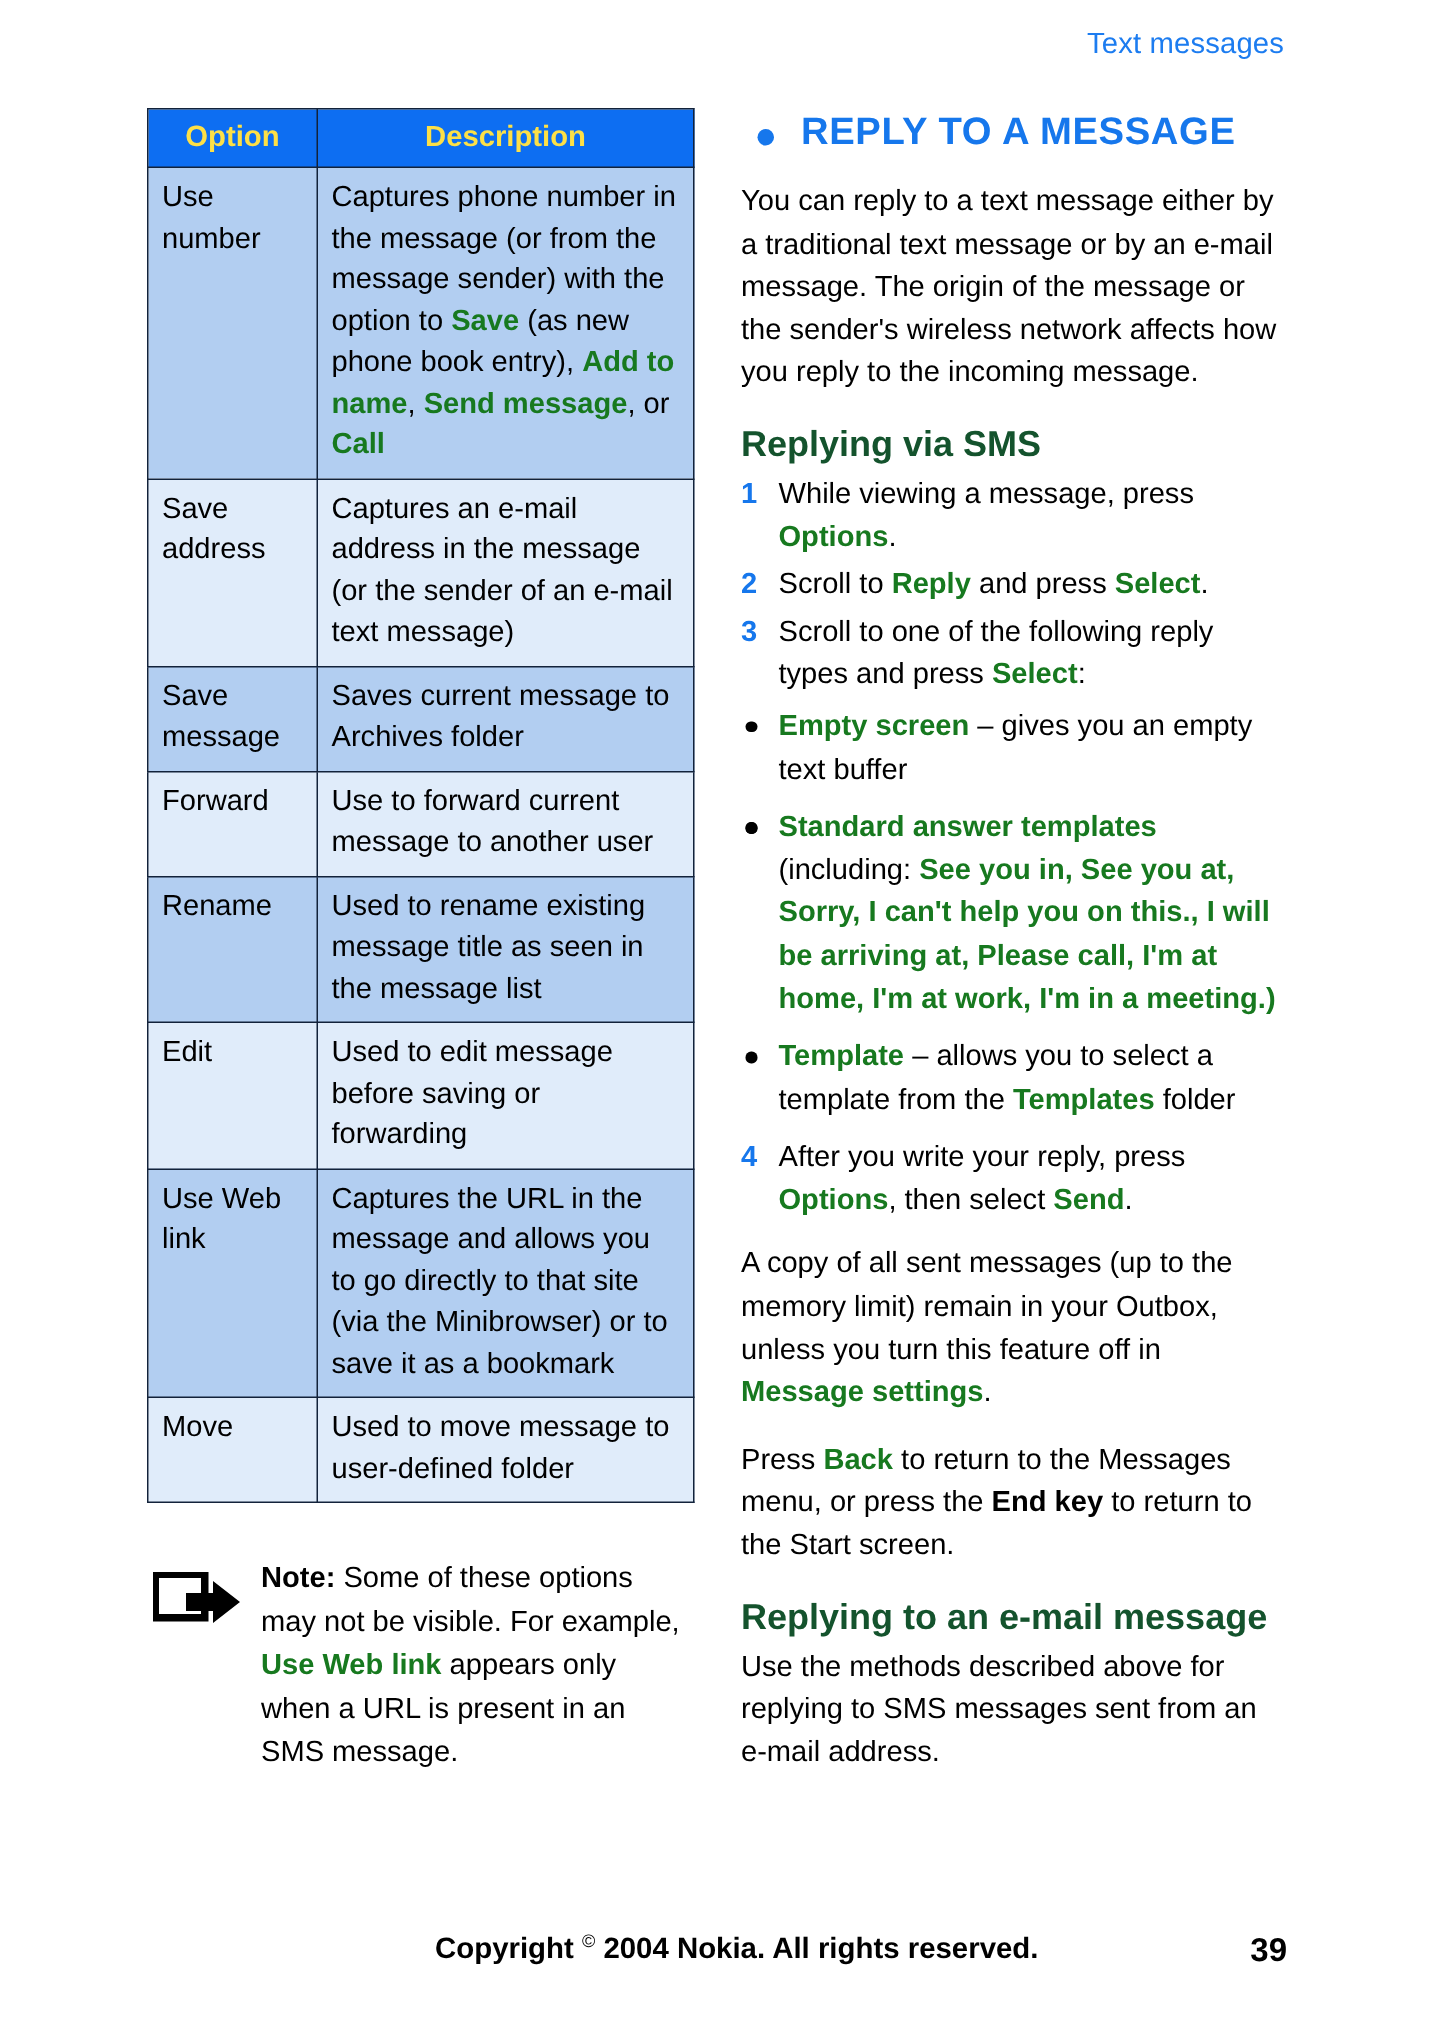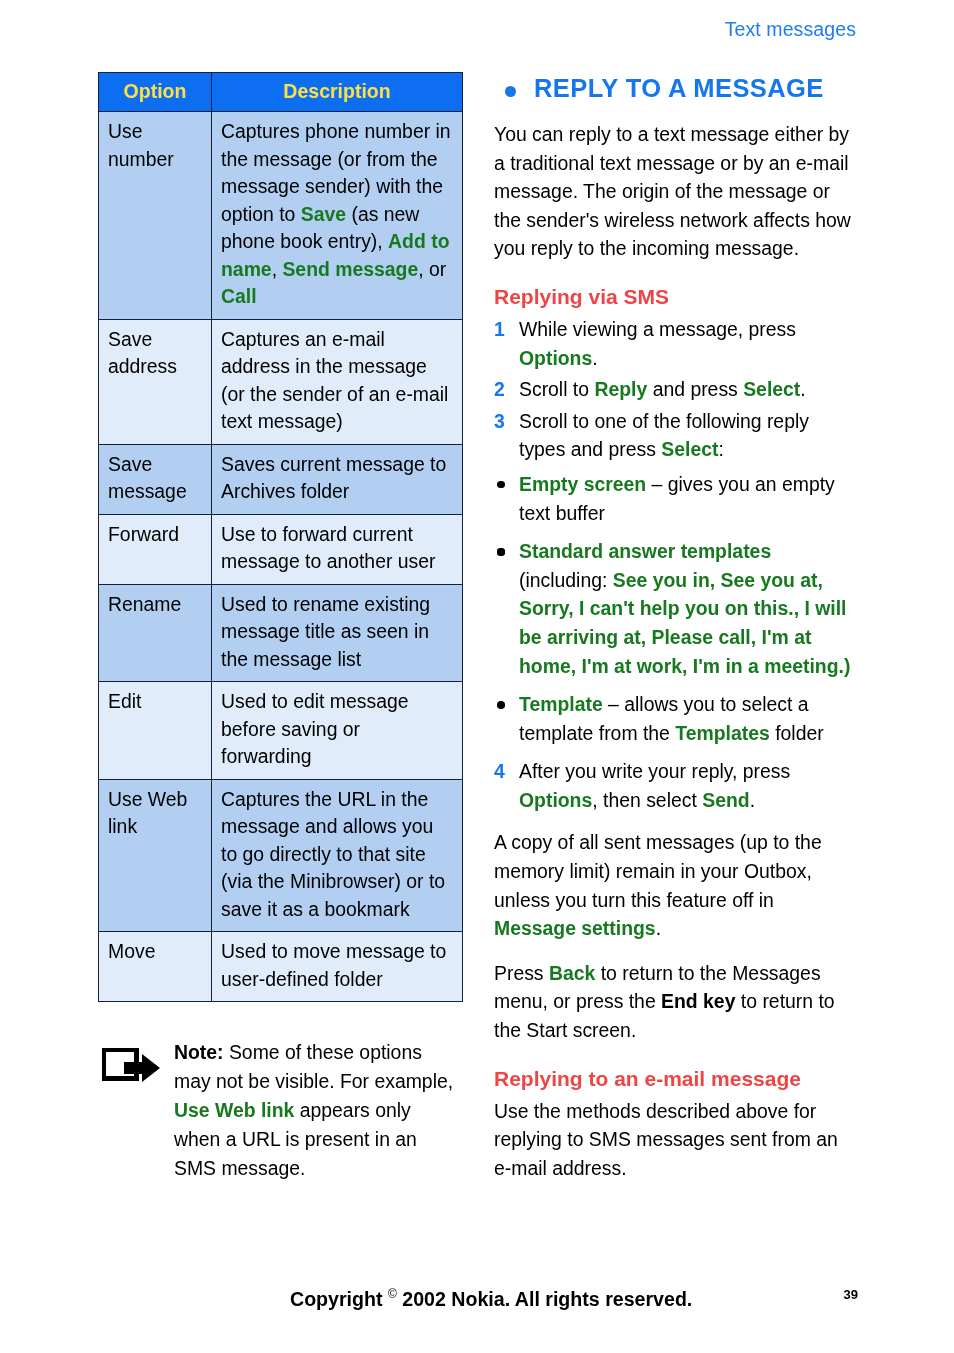--- a/index.html
+++ b/index.html
@@ -121,23 +121,23 @@
     background: #1677ec;
   }
   .h1 {
     font-size: 25.5px;
     font-weight: bold;
     color: #1677ec;
     letter-spacing: 0.4px;
     line-height: 32px;
   }
   .h2 {
-    font-size: 21px;
-    font-weight: bold;
-    color: #ef4444;
+    font-size: 24px;
+    font-weight: bold;
+    color: #14532d;
     margin: 18px 0 3px 0;
     line-height: 31px;
   }
   p.body {
     font-size: 19.4px;
     line-height: 28.6px;
     margin: 0 0 16px 0;
   }
 
   ol.steps {
@@ -195,21 +195,21 @@
     left: 192px;
     top: 0;
     font-size: 19.6px;
     font-weight: bold;
     white-space: nowrap;
   }
   .footer-page {
     position: absolute;
     right: 0;
     top: 0;
-    font-size: 13px;
+    font-size: 22px;
     font-weight: bold;
   }
   sup.cmark { font-size: 12px; vertical-align: super; font-weight: normal; }
 </style>
 </head>
 <body>
 
 <div class="page">
 
   <div class="running-header">Text messages</div>
@@ -333,17 +333,17 @@
       <p class="body"><span>Press </span><span class="g">Back</span><span> to return to the Messages menu, or press the </span><b>End key</b><span> to return to the Start screen.</span></p>
 
       <div class="h2">Replying to an e-mail message</div>
 
       <p class="body">Use the methods described above for replying to SMS messages sent from an e-mail address.</p>
 
     </div>
   </div>
 
   <div class="footer">
-    <div class="footer-copy"><span>Copyright </span><sup class="cmark">©</sup><span> 2002 Nokia. All rights reserved.</span></div>
+    <div class="footer-copy"><span>Copyright </span><sup class="cmark">©</sup><span> 2004 Nokia. All rights reserved.</span></div>
     <div class="footer-page">39</div>
   </div>
 
 </div>
 
 </body></html>

